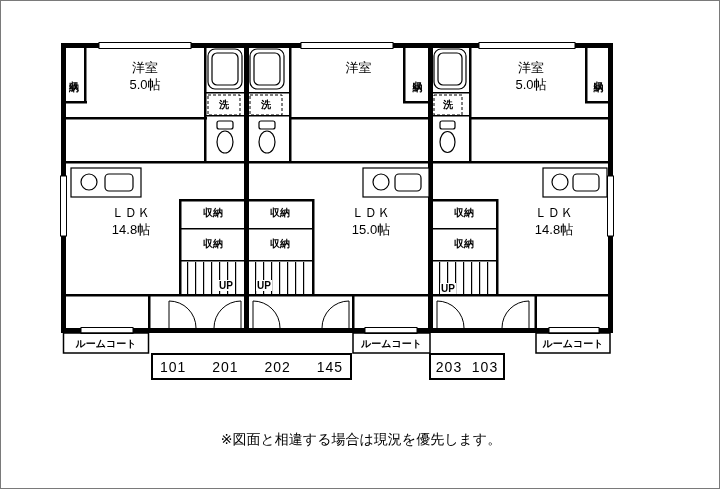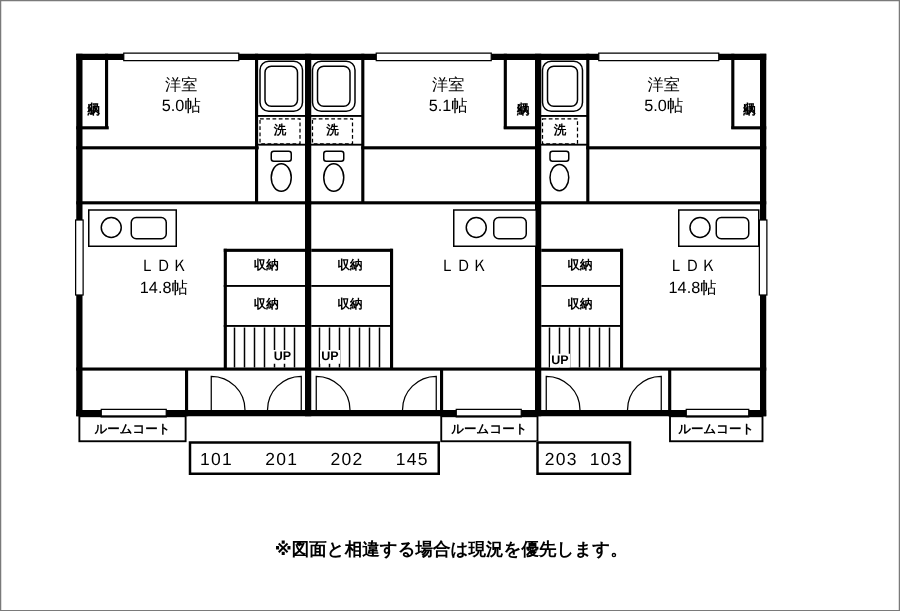--- a/index.html
+++ b/index.html
@@ -10,21 +10,21 @@
   }
   .canvas svg{position:absolute;left:0;top:0;}
   .lbl{position:absolute;text-align:center;font-weight:bold;font-size:10px;line-height:12px;white-space:nowrap;}
   .room{position:absolute;text-align:center;font-weight:normal;font-size:13px;line-height:17px;white-space:nowrap;}
   .v{writing-mode:vertical-rl;text-orientation:upright;letter-spacing:1px;
      display:flex;align-items:center;justify-content:center;}
   .upbg{background:#fff;padding:0 1px;margin-top:12px;}
   .numbox{position:absolute;border:2px solid #000;background:#fff;
     display:flex;align-items:center;justify-content:space-around;
     font-size:14px;letter-spacing:1px;box-sizing:border-box;}
-  .caption{position:absolute;text-align:center;font-weight:bold;font-size:14px;}
+  .caption{position:absolute;text-align:center;font-weight:normal;font-size:14px;}
 </style>
 </head>
 <body>
 
 <div class="canvas">
 
   <svg width="720" height="489" viewBox="0 0 720 489">
 
     <g fill="#000">
       <rect x="60" y="42" width="552" height="5"></rect>
@@ -174,37 +174,37 @@
   <div class="lbl v" style="left:62px;top:49px;width:21px;height:48px;">収納</div>
   <div class="lbl v" style="left:404px;top:49px;width:24px;height:48px;">収納</div>
   <div class="lbl v" style="left:586px;top:49px;width:22px;height:48px;">収納</div>
 
   <div class="room" style="left:95px;top:58px;width:98px;">
     <div>洋室</div>
     <div>5.0帖</div>
   </div>
   <div class="room" style="left:310px;top:58px;width:95px;">
     <div>洋室</div>
-    <div>5.1帖</div>
   </div>
   <div class="room" style="left:480px;top:58px;width:100px;">
     <div>洋室</div>
     <div>5.0帖</div>
   </div>
 
   <div class="lbl" style="left:207px;top:98px;width:32px;">洗</div>
   <div class="lbl" style="left:249px;top:98px;width:32px;">洗</div>
   <div class="lbl" style="left:433px;top:98px;width:28px;">洗</div>
 
   <div class="room" style="left:80px;top:203px;width:100px;">
     <div>ＬＤＫ</div>
     <div>14.8帖</div>
   </div>
   <div class="room" style="left:320px;top:203px;width:100px;">
     <div>ＬＤＫ</div>
+    <div>15.0帖</div>
   </div>
   <div class="room" style="left:503px;top:203px;width:100px;">
     <div>ＬＤＫ</div>
     <div>14.8帖</div>
   </div>
 
   <div class="lbl" style="left:181px;top:206px;width:62px;">収納</div>
   <div class="lbl" style="left:181px;top:237px;width:62px;">収納</div>
   <div class="lbl" style="left:249px;top:206px;width:60px;">収納</div>
   <div class="lbl" style="left:249px;top:237px;width:60px;">収納</div>

